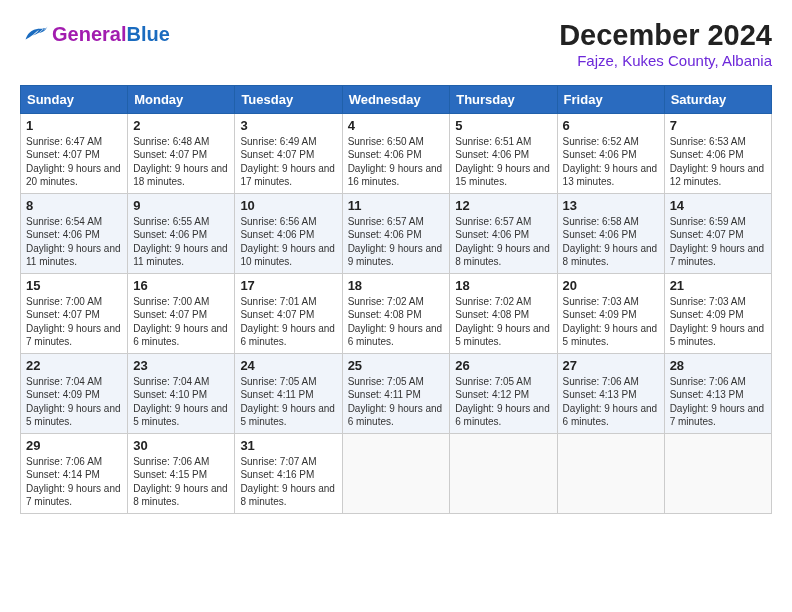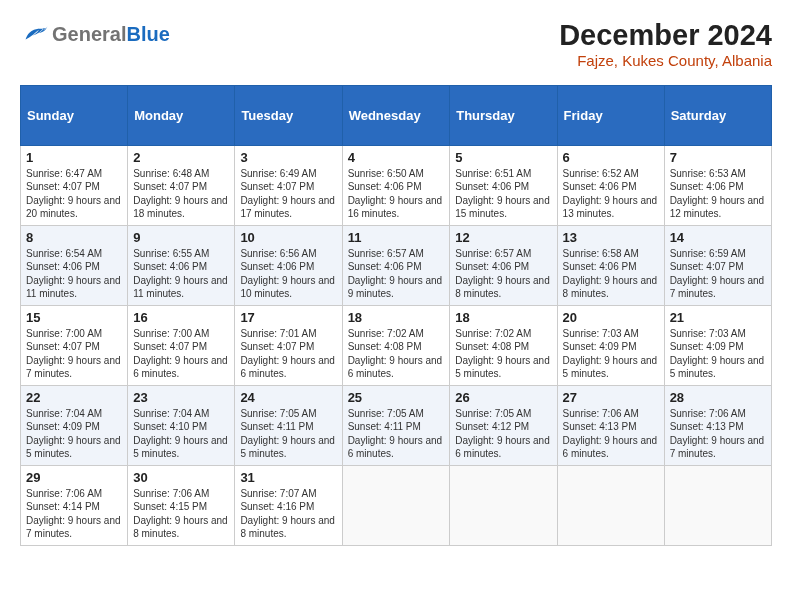--- a/index.html
+++ b/index.html
@@ -19,50 +19,50 @@
     .logo {
       display: flex;
       align-items: center;
       gap: 4px;
     }
     .logo-text {
       font-size: 20px;
       font-weight: bold;
       line-height: 1.1;
     }
-    .logo-general { color: #737373; }
+    .logo-general { color: #a21caf; }
     .logo-blue { color: #1a6bbf; margin-top: 16px; }
     .logo-bird {
       width: 28px;
       height: 28px;
     }
     .title-block {
       text-align: right;
     }
     .month-title {
       font-size: 29px;
       font-weight: bold;
       color: #222;
       line-height: 1.1;
     }
     .location {
       font-size: 15px;
-      color: #c2410c;
+      color: #6d28d9;
     }
     .calendar {
       width: 100%;
       border-collapse: collapse;
       border: 1px solid #ccc;
     }
     .calendar th {
       background: #2a6bbf;
       color: #fff;
       font-size: 13px;
       font-weight: bold;
-      padding: 22px 6px;
+      padding: 6px 6px;
       text-align: left;
       border: 1px solid #2060aa;
     }
     .calendar td {
       vertical-align: top;
       border: 1px solid #ccc;
       padding: 4px 5px;
       width: 108px;
       min-height: 80px;
       background: #fff;

